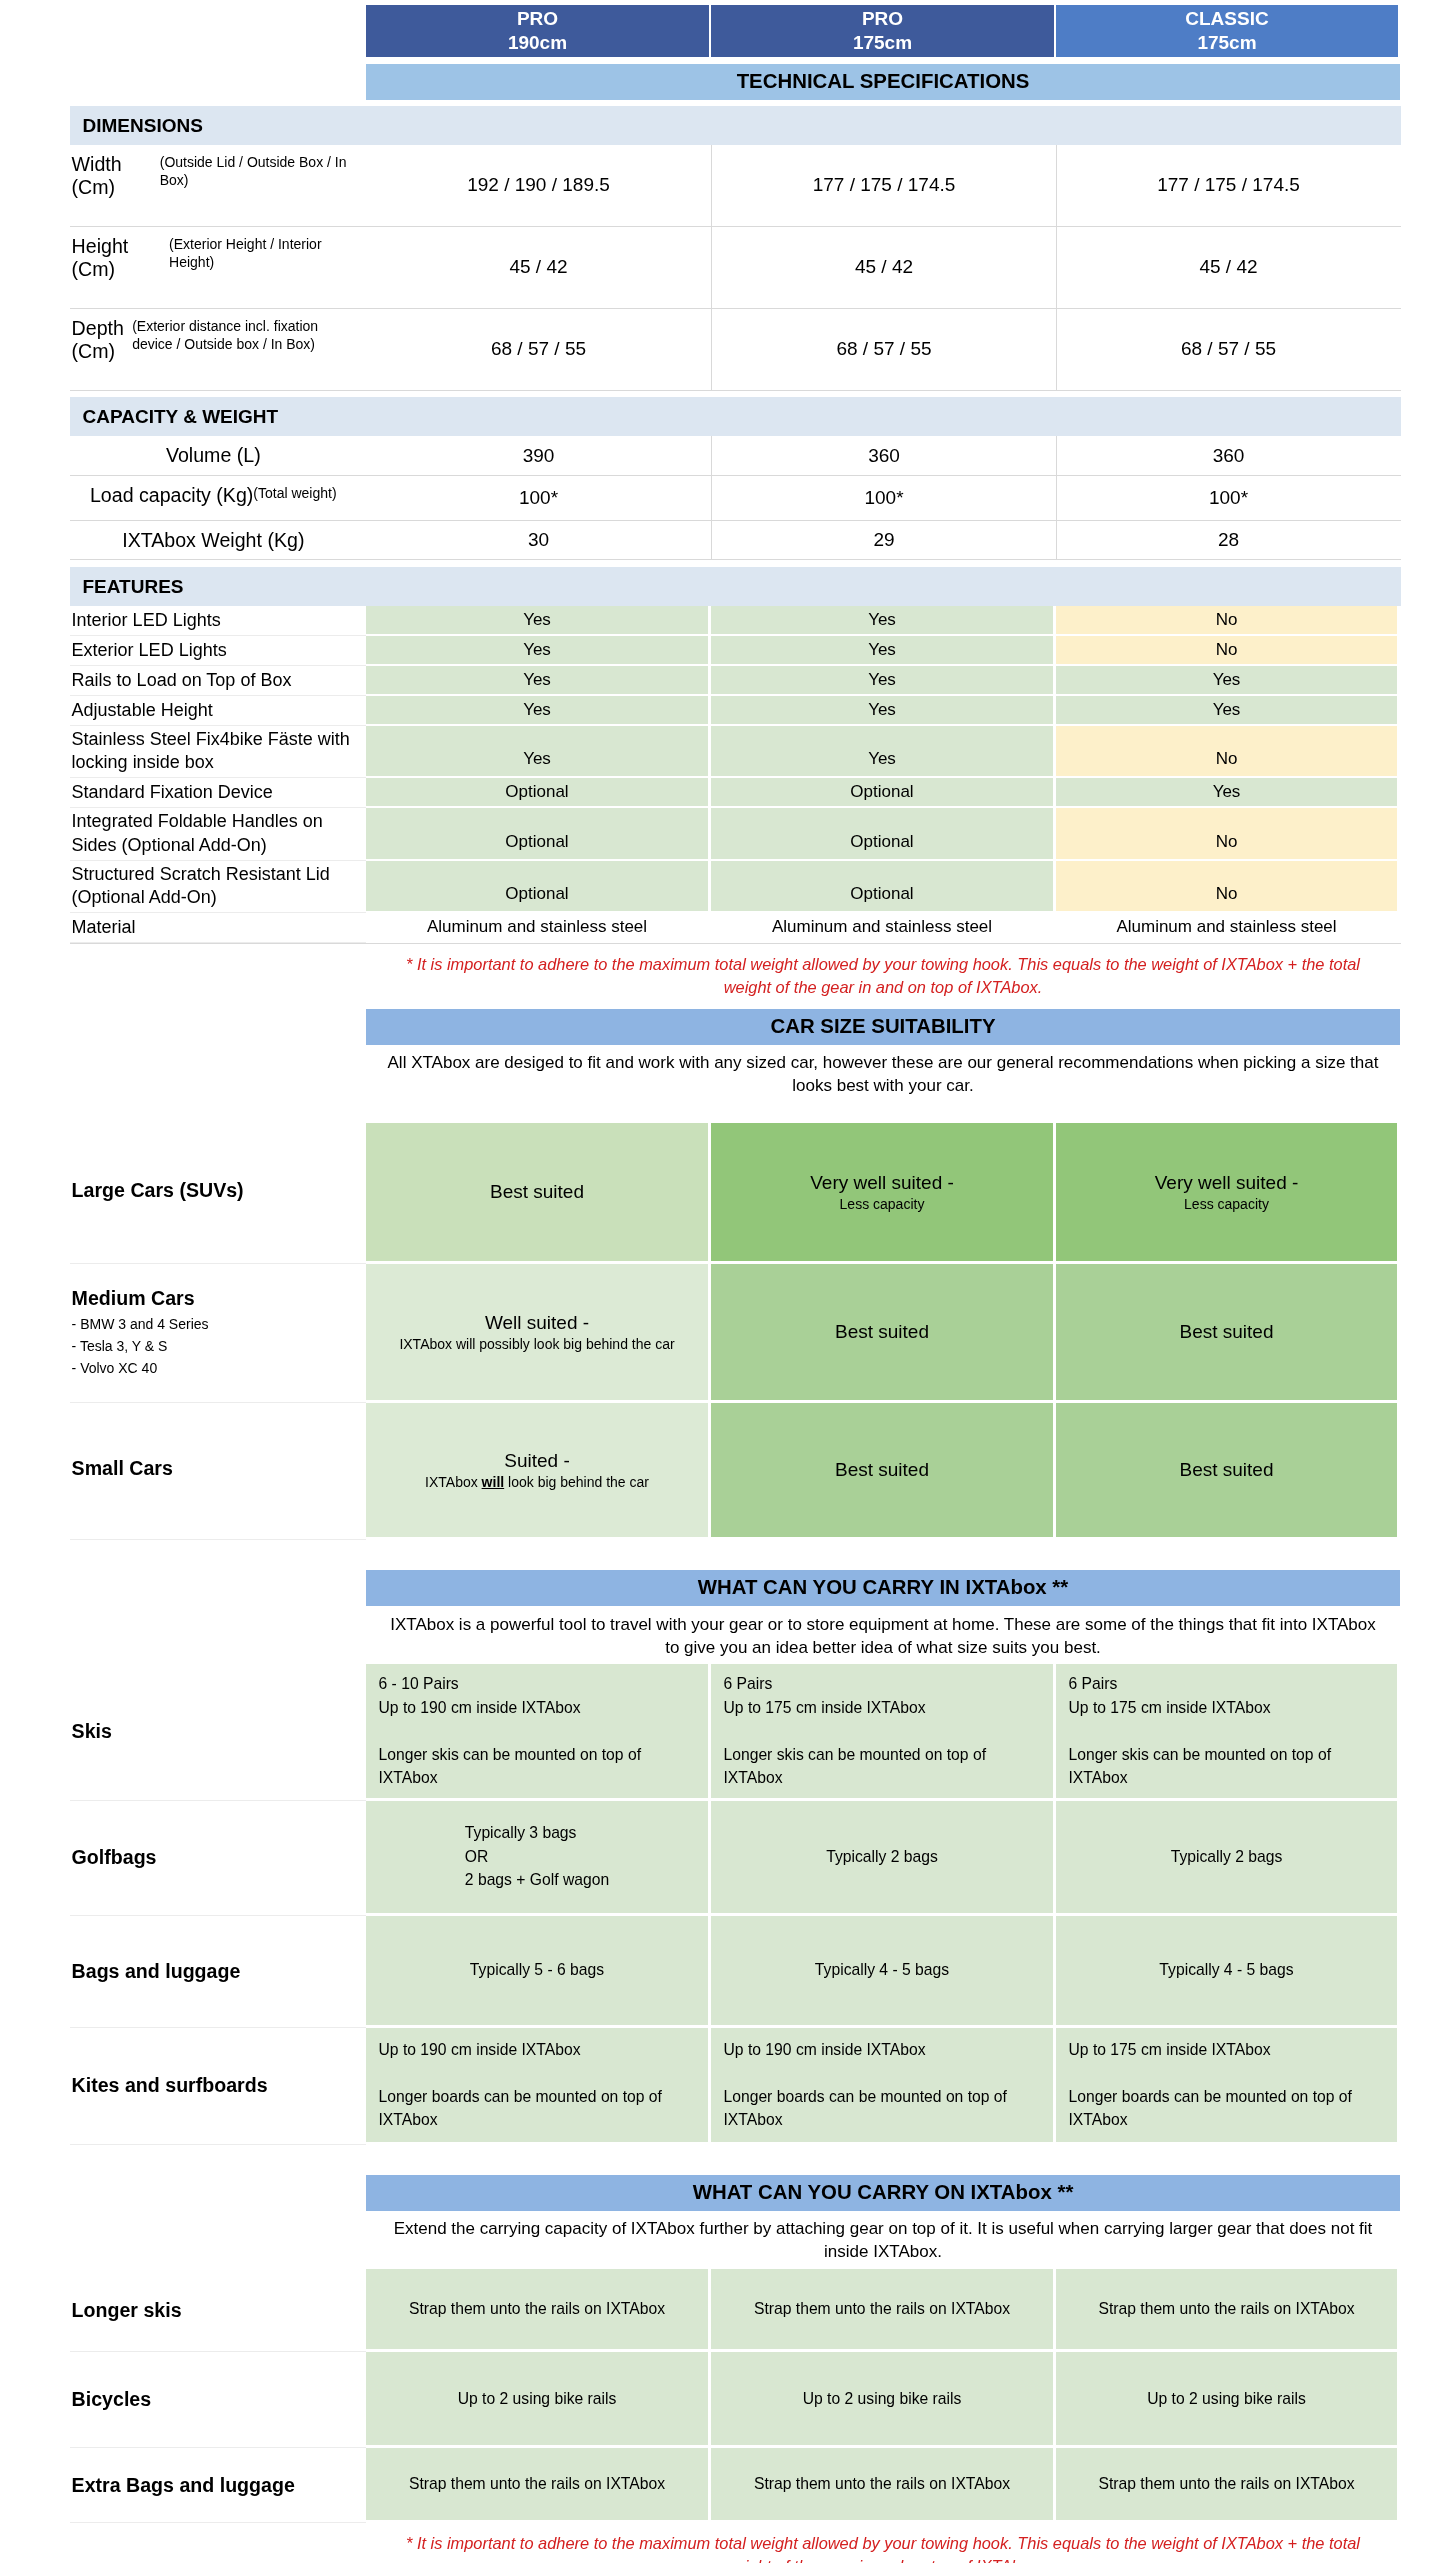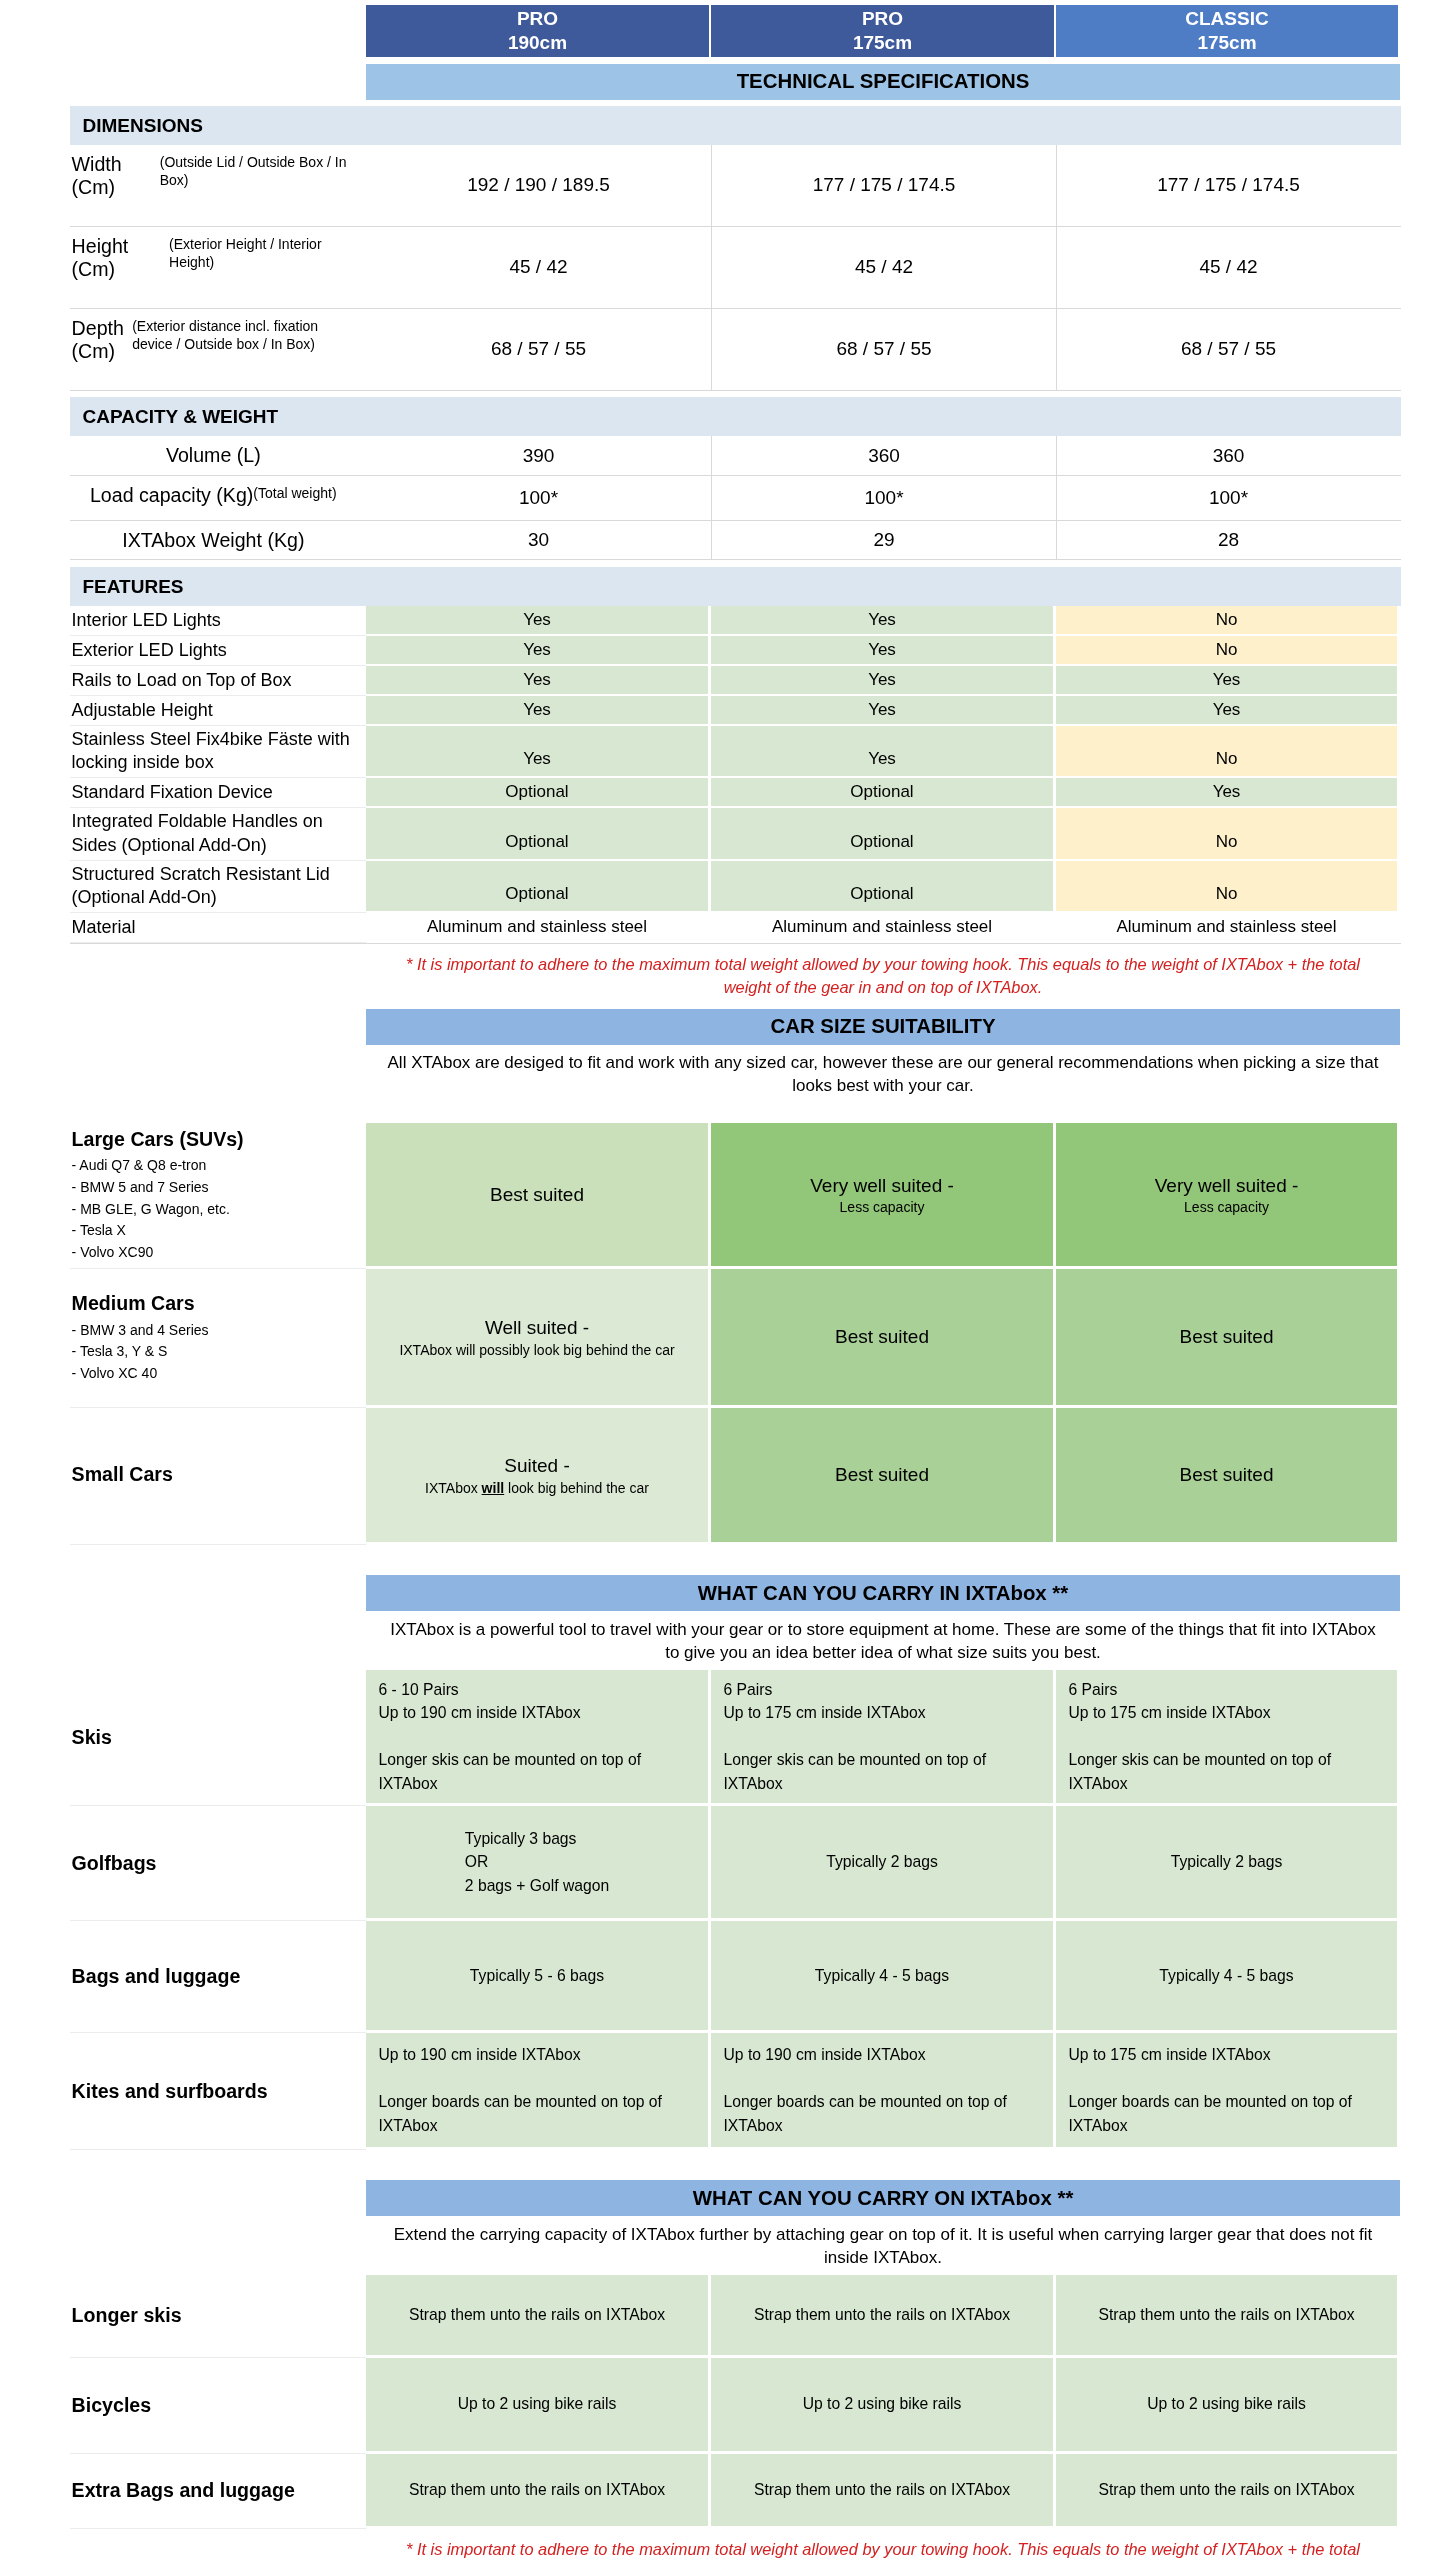--- a/index.html
+++ b/index.html
@@ -250,25 +250,20 @@
     <div class="band mid span3">CAR SIZE SUITABILITY</div>
   </div>
   <div class="grid">
     <div></div>
     <div class="desc span3">All XTAbox are desiged to fit and work with any sized car, however these are our general recommendations when picking a size that looks best with your car.</div>
   </div>
 
   <div class="grid crow row-large">
     <div class="clabel">
       <div class="cl-main">Large Cars (SUVs)</div>
-      <div class="cl-sub">- Audi Q7 &amp; Q8 e-tron
-- BMW 5 and 7 Series
-- MB GLE, G Wagon, etc.
-- Tesla X
-- Volvo XC90</div>
     </div>
     <div class="ccell tone-large1">
       <div class="cc-main">Best suited</div>
     </div>
     <div class="ccell tone-large23">
       <div class="cc-main">Very well suited -</div>
       <div class="cc-sub">Less capacity</div>
     </div>
     <div class="ccell tone-large23">
       <div class="cc-main">Very well suited -</div>

